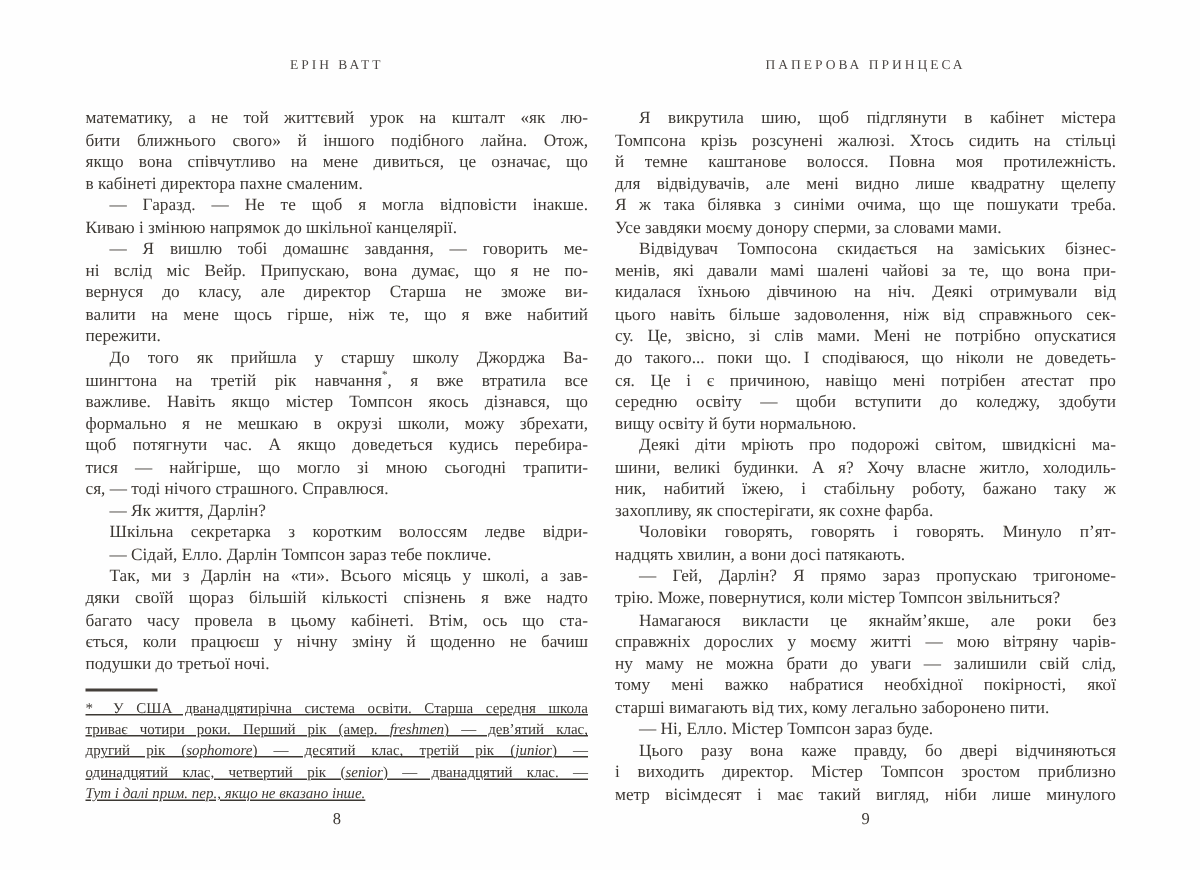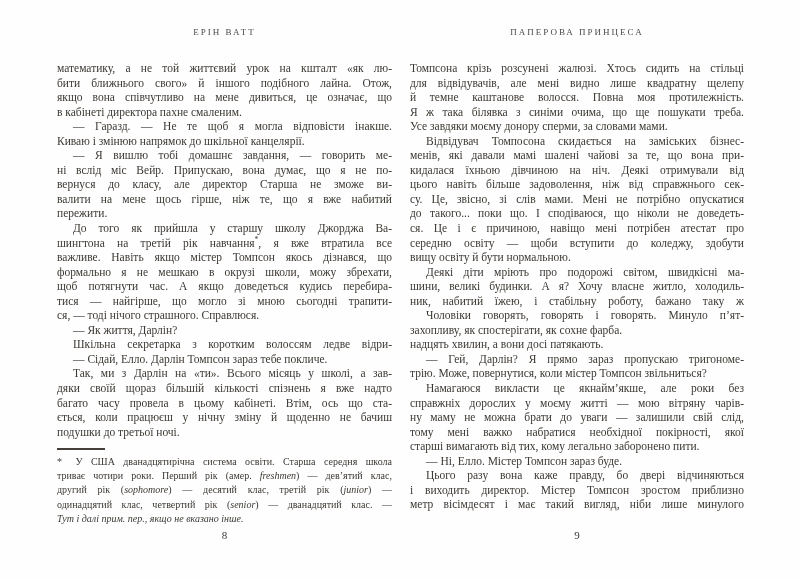--- a/index.html
+++ b/index.html
@@ -3,21 +3,21 @@
 <meta charset="utf-8">
 <style>
   html, body { margin: 0; padding: 0; }
   body {
     width: 800px; height: 580px;
     background: #fefefe;
     position: relative;
     font-family: "Liberation Serif", "DejaVu Serif", serif;
     overflow: hidden;
   }
-  .page { position: absolute; top: 0; height: 456px; }
+  .page { position: absolute; top: 11px; height: 456px; }
   #left-page  { left: 57px;  width: 335px; }
   #right-page { left: 410px; width: 334px; }
 
   .running-head {
     position: absolute; top: 27px; left: 0; right: 0;
     text-align: center;
     font-size: 9px;
     letter-spacing: 2px;
     color: #4c4845;
     white-space: nowrap;
@@ -45,20 +45,21 @@
   }
   .footnote-rule {
     width: 48px; height: 2px;
     background: #443f3a;
     margin: 0 0 5px 0;
   }
   .footnote .line {
     font-size: 10px;
     line-height: 14.2px;
     height: 14.2px;
+    text-decoration: underline;
   }
 
   .page-number {
     position: absolute; top: 529px; left: 0; right: 0;
     text-align: center;
     font-size: 11px;
     color: #3c3833;
   }
 </style>
 </head>
@@ -103,39 +104,40 @@
         <div class="line">одинадцятий клас, четвертий рік (<i>senior</i>) — дванадцятий клас. —</div>
         <div class="line end"><i>Тут і далі прим. пер., якщо не вказано інше.</i></div>
       </div>
   </div>
   <div class="page-number">8</div>
 </div>
 
 <div class="page" id="right-page">
   <div class="running-head">ПАПЕРОВА ПРИНЦЕСА</div>
   <div class="body-text" id="right-body">
+      <div class="line indent">Я викрутила шию, щоб підглянути в кабінет містера</div>
       <div class="line">Томпсона крізь розсунені жалюзі. Хтось сидить на стільці</div>
+      <div class="line">й темне каштанове волосся. Повна моя протилежність.</div>
       <div class="line">для відвідувачів, але мені видно лише квадратну щелепу</div>
-      <div class="line">й темне каштанове волосся. Повна моя протилежність.</div>
       <div class="line">Я ж така білявка з синіми очима, що ще пошукати треба.</div>
       <div class="line end">Усе завдяки моєму донору сперми, за словами мами.</div>
       <div class="line indent">Відвідувач Томпосона скидається на заміських бізнес-</div>
       <div class="line">менів, які давали мамі шалені чайові за те, що вона при-</div>
       <div class="line">кидалася їхньою дівчиною на ніч. Деякі отримували від</div>
       <div class="line">цього навіть більше задоволення, ніж від справжнього сек-</div>
       <div class="line">су. Це, звісно, зі слів мами. Мені не потрібно опускатися</div>
       <div class="line">до такого... поки що. І сподіваюся, що ніколи не доведеть-</div>
       <div class="line">ся. Це і є причиною, навіщо мені потрібен атестат про</div>
       <div class="line">середню освіту — щоби вступити до коледжу, здобути</div>
       <div class="line end">вищу освіту й бути нормальною.</div>
       <div class="line indent">Деякі діти мріють про подорожі світом, швидкісні ма-</div>
       <div class="line">шини, великі будинки. А я? Хочу власне житло, холодиль-</div>
       <div class="line">ник, набитий їжею, і стабільну роботу, бажано таку ж</div>
+      <div class="line end">захопливу, як спостерігати, як сохне фарба.</div>
       <div class="line indent">Чоловіки говорять, говорять і говорять. Минуло п’ят-</div>
-      <div class="line end">захопливу, як спостерігати, як сохне фарба.</div>
       <div class="line end">надцять хвилин, а вони досі патякають.</div>
       <div class="line indent">— Гей, Дарлін? Я прямо зараз пропускаю тригономе-</div>
       <div class="line end">трію. Може, повернутися, коли містер Томпсон звільниться?</div>
       <div class="line indent">Намагаюся викласти це якнайм’якше, але роки без</div>
       <div class="line">справжніх дорослих у моєму житті — мою вітряну чарів-</div>
       <div class="line">ну маму не можна брати до уваги — залишили свій слід,</div>
       <div class="line">тому мені важко набратися необхідної покірності, якої</div>
       <div class="line end">старші вимагають від тих, кому легально заборонено пити.</div>
       <div class="line indent end">— Ні, Елло. Містер Томпсон зараз буде.</div>
       <div class="line indent">Цього разу вона каже правду, бо двері відчиняються</div>

